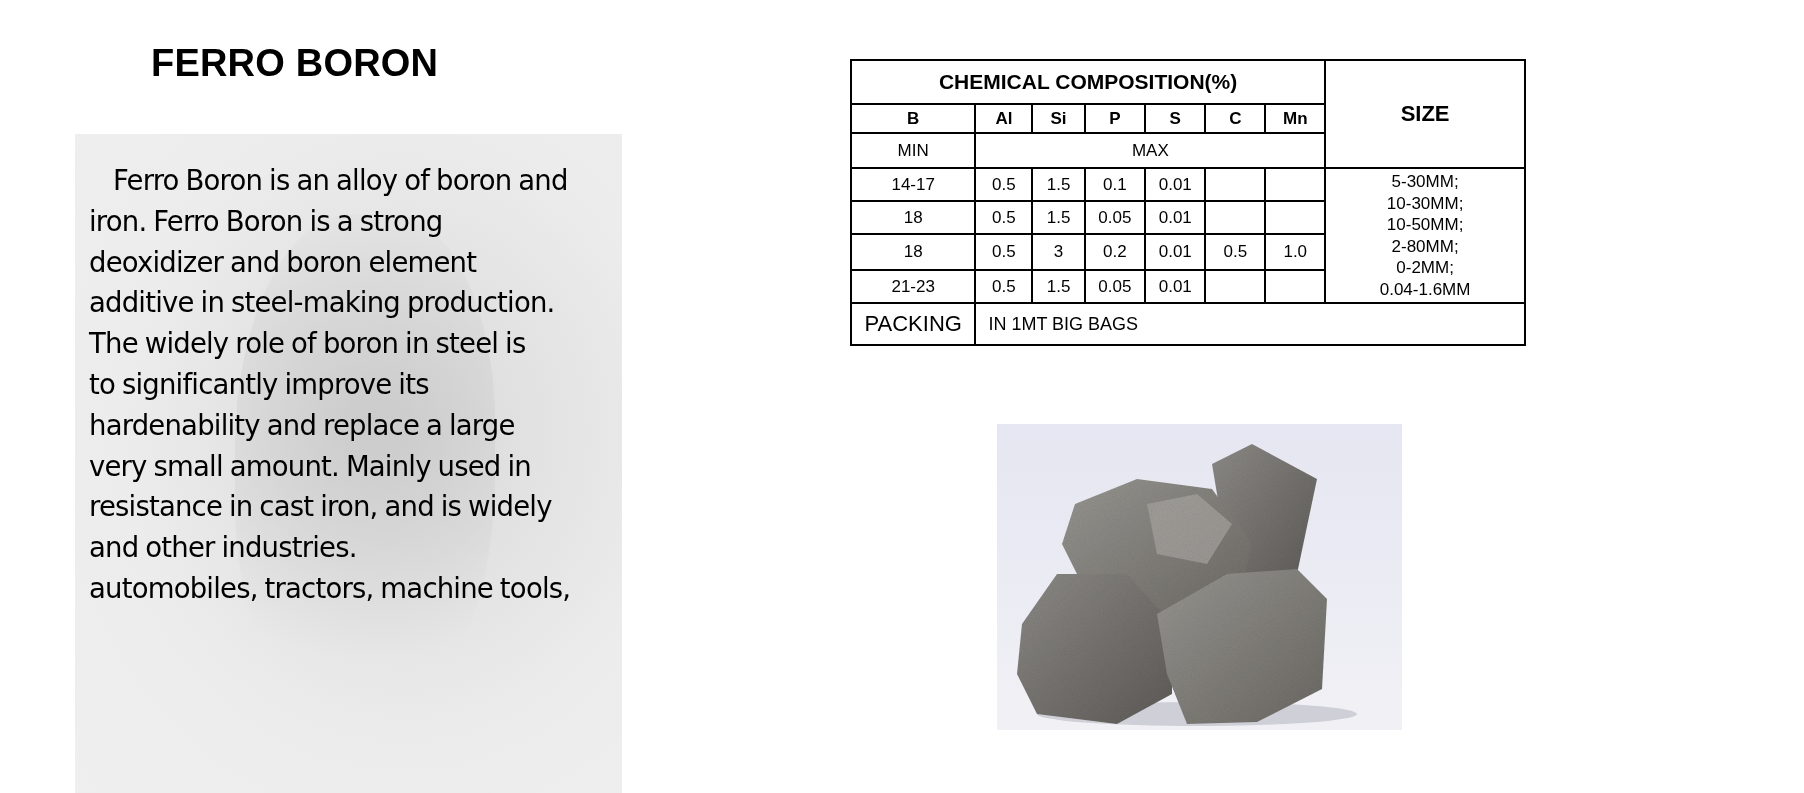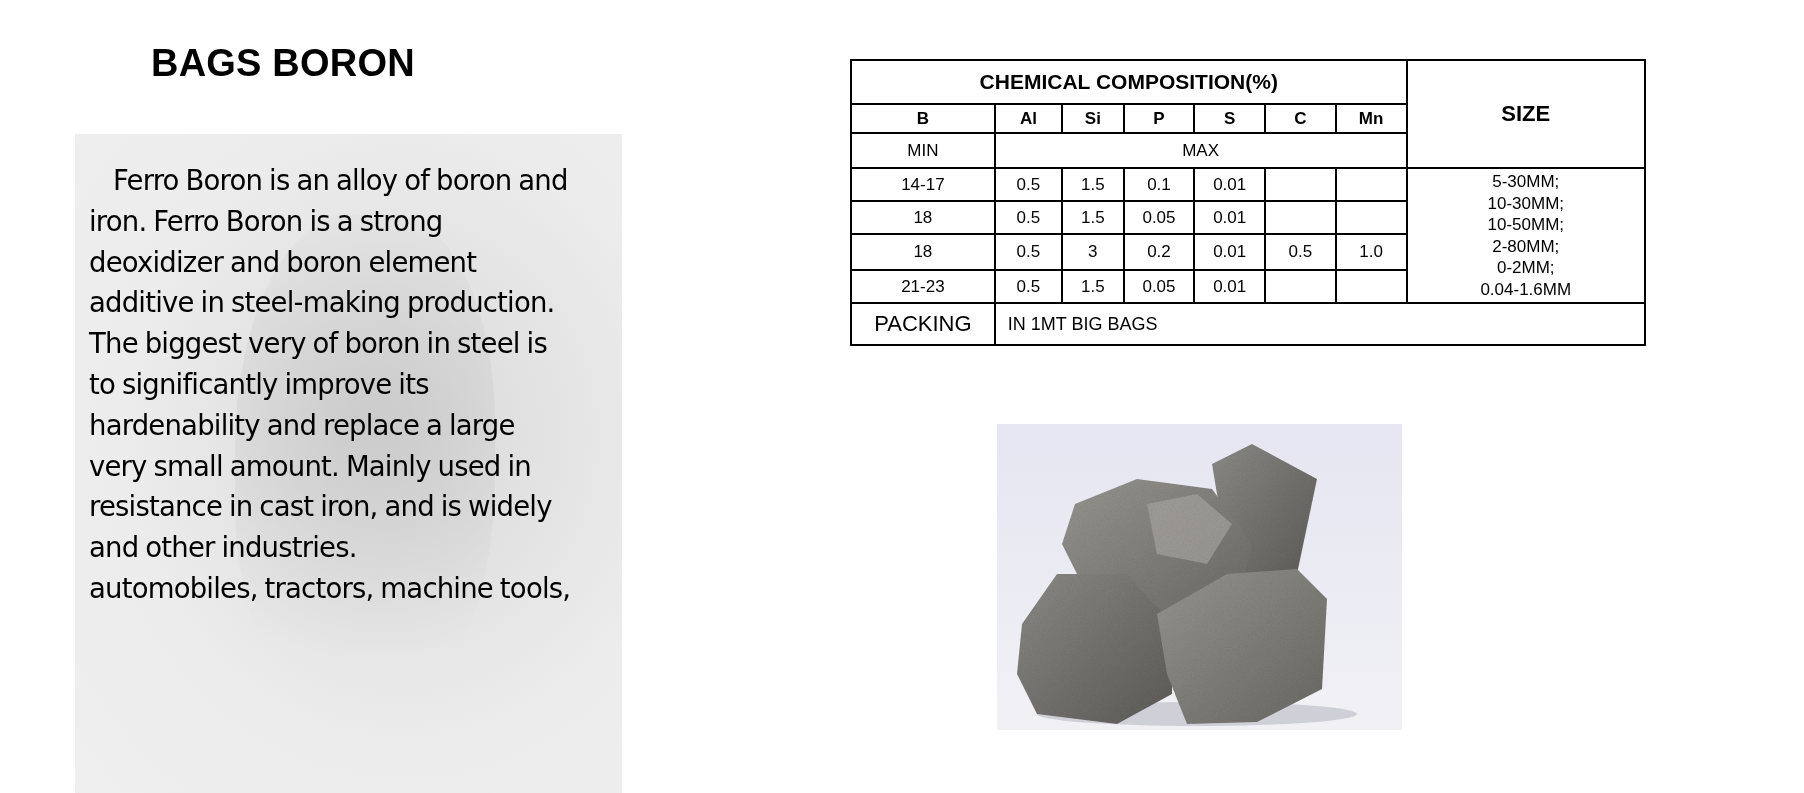--- a/index.html
+++ b/index.html
@@ -4,46 +4,46 @@
 <style>
   html, body { margin:0; padding:0; background:#ffffff; }
   body { width:1804px; height:793px; position:relative; overflow:hidden; font-family:"Liberation Sans", sans-serif; color:#000; }
   .title { position:absolute; left:151px; top:42px; font-size:38px; font-weight:bold; letter-spacing:0.2px; }
   .panel { position:absolute; left:75px; top:106px; width:547px; height:670px;
     background: radial-gradient(ellipse at 60% 45%, #d9d9d9 0%, #e4e4e4 35%, #ececec 60%, #efefef 100%); margin-top: 28px; }
   .panel .tex1 { position:absolute; left:160px; top:80px; width:260px; height:520px; border-radius:45% 40% 50% 45%;
     background: radial-gradient(circle at 50% 40%, rgba(190,190,190,0.55), rgba(220,220,220,0) 70%); }
   .desc { position:absolute; left:14px; top:26px; width:525px; font-family:"DejaVu Sans", sans-serif; font-size:27.5px; line-height:40.8px; letter-spacing:-0.8px; word-spacing:-1px; }
   .desc .ln { display:block; white-space:nowrap; }
-  table.comp { position:absolute; left:850px; top:59px; width:796px; border-collapse:collapse; font-family:"Liberation Sans", sans-serif; }
+  table.comp { position:absolute; left:850px; top:59px; width:676px; border-collapse:collapse; font-family:"Liberation Sans", sans-serif; }
   table.comp td { border:2px solid #000; text-align:center; font-size:17px; padding:0; }
   .hdr { font-weight:bold; font-size:21px !important; height:42px; }
   .colhdr td { font-weight:bold; height:27px; }
   .minmax td { height:33px;margin-left:29px; }
   .datarow td { height:31px; }
   .size-hdr { font-weight:bold; font-size:22px !important;border-radius:27px; }
   .size-cell { font-size:17px; line-height:21.5px; vertical-align:middle; }
   .packing-label { font-weight:normal; font-size:22px !important; height:40px; }
   .packing-val { text-align:left !important; padding-left:12px !important; font-size:18px !important; }
   .photo { position:absolute; left:997px; top:424px; width:405px; height:306px;
     background: linear-gradient(180deg, #e6e6f2 0%, #ececf4 60%, #f1f1f5 100%); overflow:hidden; }
 </style>
 </head>
 <body>
 
-<div class="title">BAGS BORON</div>
+<div class="title">FERRO BORON</div>
 
 <div class="panel">
   <div class="tex1"></div>
   <div class="desc">
     <span class="ln" style="padding-left:24px">Ferro Boron is an alloy of boron and</span>
     <span class="ln">iron. Ferro Boron is a strong</span>
     <span class="ln">deoxidizer and boron element</span>
     <span class="ln">additive in steel-making production.</span>
-    <span class="ln">The biggest very of boron in steel is</span>
+    <span class="ln">The widely role of boron in steel is</span>
     <span class="ln">to significantly improve its</span>
     <span class="ln">hardenability and replace a large</span>
     <span class="ln">very small amount. Mainly used in</span>
     <span class="ln">resistance in cast iron, and is widely</span>
     <span class="ln">and other industries.</span>
     <span class="ln">automobiles, tractors, machine tools,</span>
   </div>
 </div>
 
 <table class="comp">

